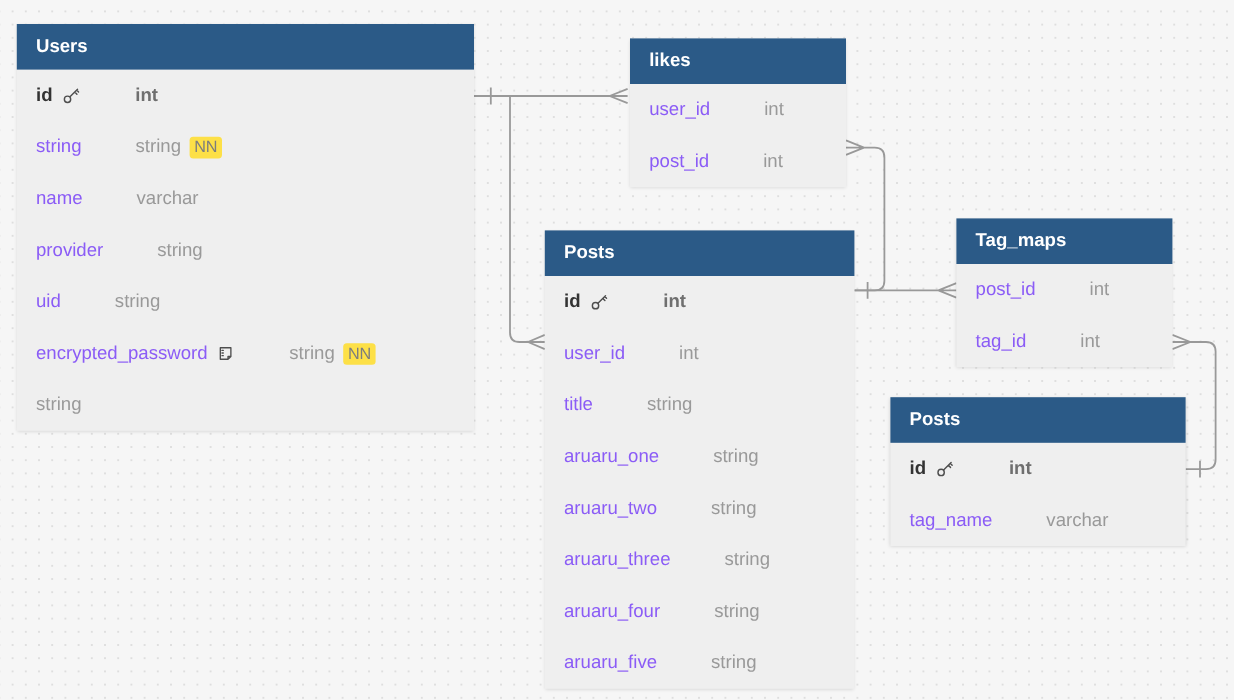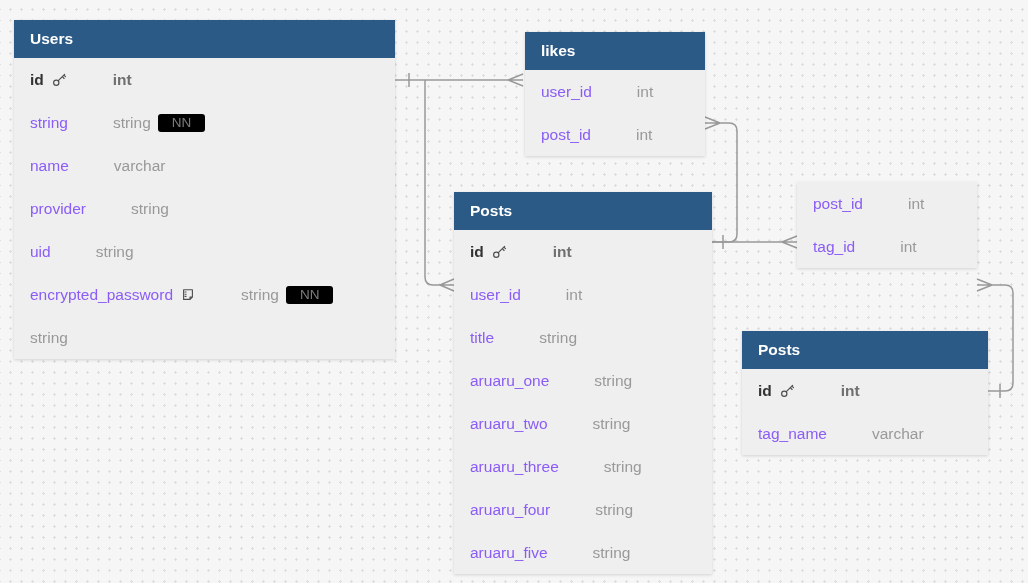--- a/index.html
+++ b/index.html
@@ -24,22 +24,22 @@
   }
   .row{
     display:flex;justify-content:flex-start;align-items:center;
     height:43px;padding:0 16px;font-size:15.5px;gap:45px;
   }
   .fname{color:#8b5cf6;display:flex;align-items:center;gap:7px;white-space:nowrap;}
   .ftype{color:#999;display:flex;align-items:center;gap:7px;white-space:nowrap;}
   .row.pk .fname{font-weight:bold;color:#333;}
   .row.pk .ftype{font-weight:bold;color:#6f6f6f;}
   .badge{
-    background:#000000;color:#7d7d7d;font-size:13.5px;
-    padding:1px 14px 2px;border-radius:3px;font-weight:normal;
+    background:#fde047;color:#7d7d7d;font-size:13.5px;
+    padding:1px 4px 2px;border-radius:3px;font-weight:normal;
   }
   .icn{display:inline-flex;flex:none;}
   .icn svg{stroke:#4e4e4e;fill:none;stroke-width:1.4;stroke-linecap:round;stroke-linejoin:round;}
 </style>
 </head>
 <body>
 
 <svg class="connectors" viewBox="0 0 1028 583">
   <g>
     <path d="M395 80 H508 M508 80 L523 74 M508 80 L523 86 M508 80 H523 M409 73 L409 87"></path>
@@ -161,20 +161,21 @@
     <span class="fname">aruaru_four</span>
     <span class="ftype">string</span>
   </div>
   <div class="row">
     <span class="fname">aruaru_five</span>
     <span class="ftype">string</span>
   </div>
 </div>
 
 <div class="table" style="left:797px;top:182px;width:180px;">
+  <div class="thead">Tag_maps</div>
   <div class="row">
     <span class="fname">post_id</span>
     <span class="ftype">int</span>
   </div>
   <div class="row">
     <span class="fname">tag_id</span>
     <span class="ftype">int</span>
   </div>
 </div>
 

